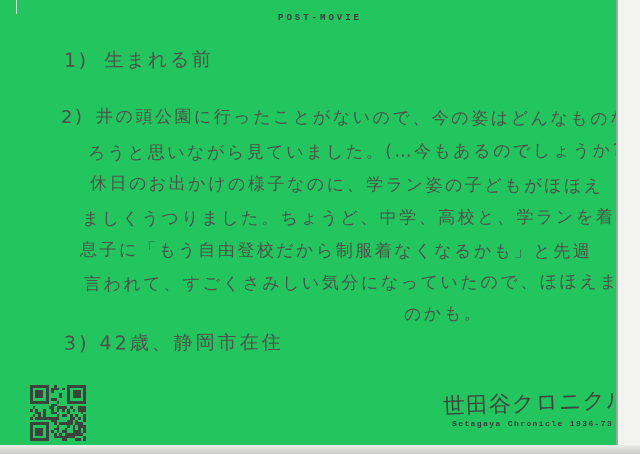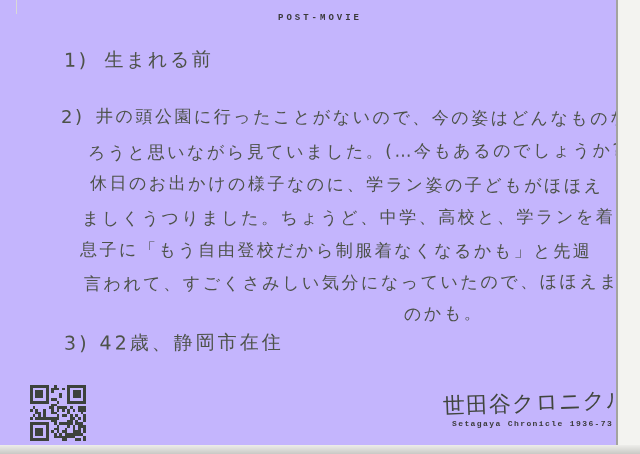--- a/index.html
+++ b/index.html
@@ -3,21 +3,21 @@
 <meta charset="utf-8">
 <style>
   * { margin: 0; padding: 0; box-sizing: border-box; }
   html, body { width: 640px; height: 454px; }
   body { font-family: "DejaVu Sans", sans-serif; background: #e9e9e6; }
 
   .page {
     position: relative;
     width: 640px;
     height: 454px;
-    background: #c4b5fd;
+    background: #22c55e;
     overflow: hidden;
   }
 
   
   .edge-right {
     position: absolute; top: 0; left: 616px; width: 24px; height: 454px;
     background: #f3f3f0;
     border-left: 2px solid #a3a39f;
   }
   .edge-bottom {

